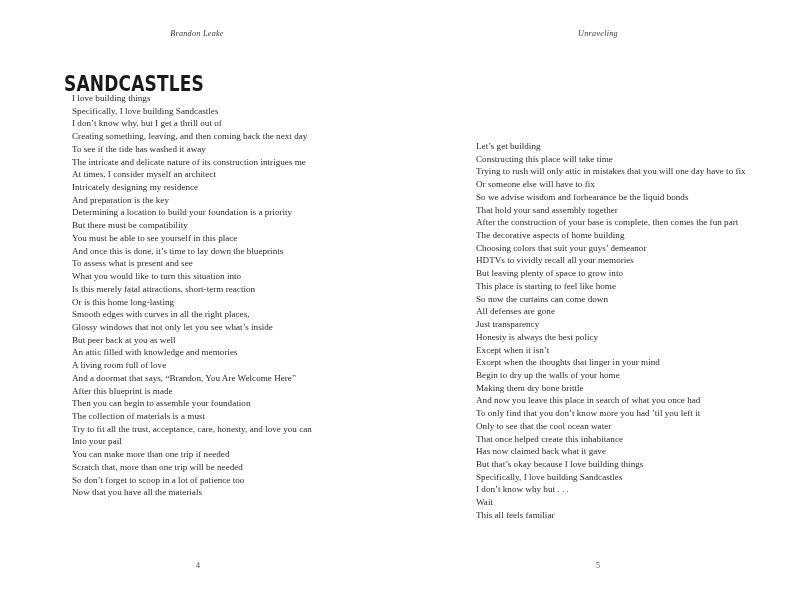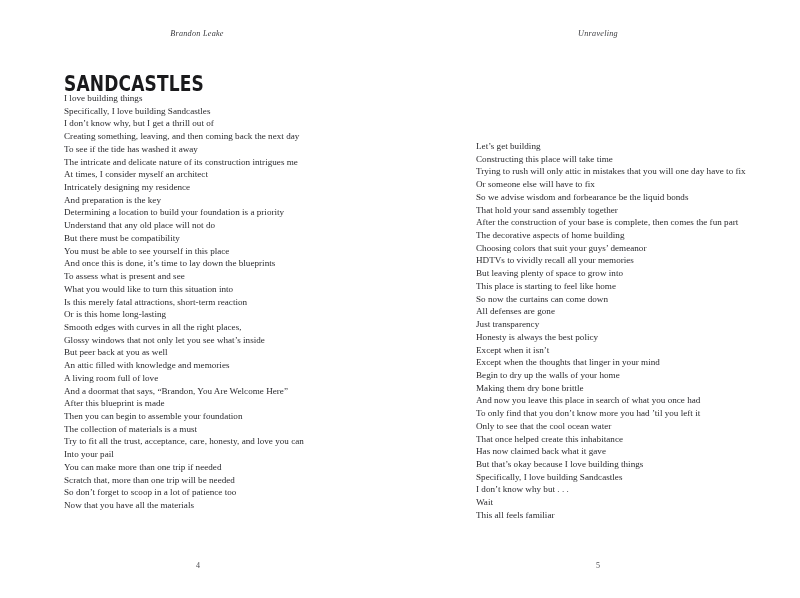--- a/index.html
+++ b/index.html
@@ -61,21 +61,21 @@
     color: #1a1a1c;
     line-height: 1;
     transform: scaleX(0.86);
     transform-origin: left center;
     white-space: nowrap;
   }
 
   
   .poem-body {
     position: absolute;
-    left: 64px;
+    left: 72px;
     top: 92px;
     width: 330px;
     font-size: 9.1px;
     line-height: 12.72px;
     color: #2a2a2e;
     letter-spacing: 0.02px;
   }
   .page-right .poem-body {
     left: 76px;
     width: 340px;
@@ -115,21 +115,20 @@
         <span class="poem-line">I love building things</span>
         <span class="poem-line">Specifically, I love building Sandcastles</span>
         <span class="poem-line">I don’t know why, but I get a thrill out of</span>
         <span class="poem-line">Creating something, leaving, and then coming back the next day</span>
         <span class="poem-line">To see if the tide has washed it away</span>
         <span class="poem-line">The intricate and delicate nature of its construction intrigues me</span>
         <span class="poem-line">At times, I consider myself an architect</span>
         <span class="poem-line">Intricately designing my residence</span>
         <span class="poem-line">And preparation is the key</span>
         <span class="poem-line">Determining a location to build your foundation is a priority</span>
-        <span class="poem-line">Understand that any old place will not do</span>
         <span class="poem-line">But there must be compatibility</span>
         <span class="poem-line">You must be able to see yourself in this place</span>
         <span class="poem-line">And once this is done, it’s time to lay down the blueprints</span>
         <span class="poem-line">To assess what is present and see</span>
         <span class="poem-line">What you would like to turn this situation into</span>
         <span class="poem-line">Is this merely fatal attractions, short-term reaction</span>
         <span class="poem-line">Or is this home long-lasting</span>
         <span class="poem-line">Smooth edges with curves in all the right places,</span>
         <span class="poem-line">Glossy windows that not only let you see what’s inside</span>
         <span class="poem-line">But peer back at you as well</span>

